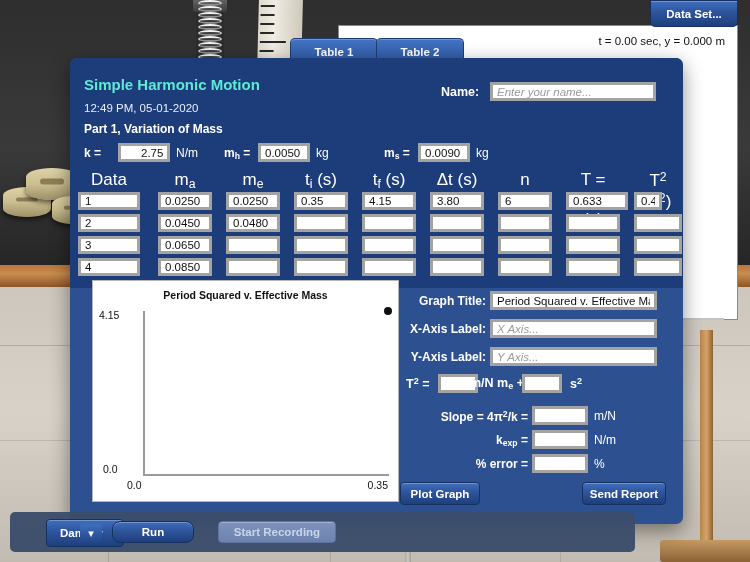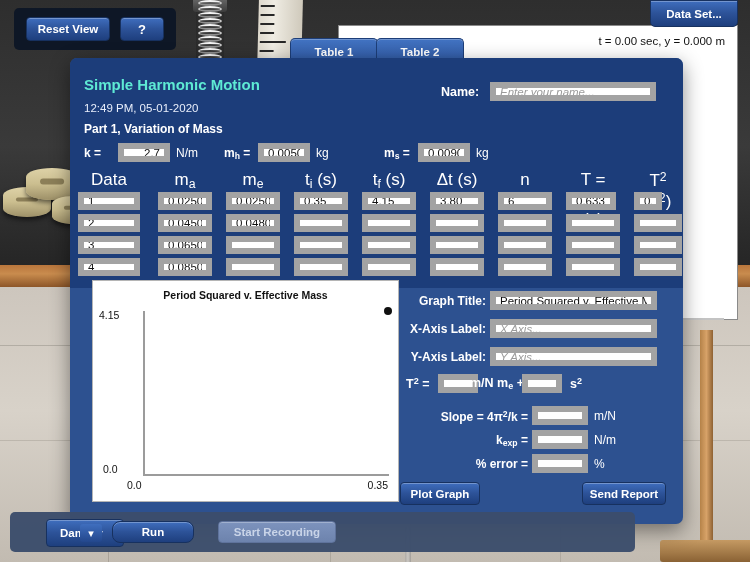--- a/index.html
+++ b/index.html
@@ -94,21 +94,21 @@
     background:#1c3d7a; border-radius:7px 7px 0 0; }
   .dlg-body { position:absolute; inset:0; }
 
   .title { position:absolute; left:14px; top:18px; font-size:15px; font-weight:bold; color:#5eead4; }
   .date  { position:absolute; left:14px; top:44px; font-size:11.5px; color:#e8eefb; }
   .part  { position:absolute; left:14px; top:64px; font-size:12px; font-weight:bold; color:#fff; }
 
   .name-label { position:absolute; left:371px; top:27px; font-size:12.5px; font-weight:bold; color:#fff; }
   .name-input { position:absolute; left:420px; top:24px; width:166px; height:19px; }
 
-  .inp { background:#fff; border:6px solid #a3a3a3; font-size:11.5px; color:#111;
+  .inp { background:#fff; border:3px solid #a3a3a3; font-size:11.5px; color:#111;
     font-family:"Liberation Sans", sans-serif; padding:0 4px; outline:none; }
   .inp::placeholder { color:#9b9b9b; font-style:italic; }
 
   
   .const-row { position:absolute; left:14px; top:85px; width:560px; height:22px; }
   .const-row .lab { position:absolute; font-size:12px; color:#fff; font-weight:bold; }
   .const-row .unit{ position:absolute; font-size:12px; color:#fff; }
   .const-row .inp { position:absolute; height:19px; top:0; }
 
   sub { font-size:.72em; vertical-align:-.22em; }
@@ -235,24 +235,20 @@
     <div class="rod-base"></div>
     <div class="rod2"></div>
   </div>
 
   <div class="white-win">
     <div class="status-text">t = 0.00 sec,  y = 0.000 m</div>
   </div>
   <div class="ghost-line"></div>
   <div class="ghost-axis">t (sec)</div>
 
-  <div class="toolbar">
-    <div class="btn btn-reset">Reset View</div>
-    <div class="btn btn-help">?</div>
-  </div>
   <div class="btn btn-dataset">Data Set...</div>
 
   <div class="tab tab-1">Table 1</div>
   <div class="tab tab-2">Table 2</div>
 
   <div class="dialog">
     <div class="dialog-top"></div>
     <div class="dlg-body">
       <div class="title">Simple Harmonic Motion</div>
       <div class="date">12:49 PM, 05-01-2020</div>
@@ -283,21 +279,21 @@
           <div class="hdr" style="left: 420px; top: 0px; width: 54px;">n</div>
           <div class="hdr" style="left: 488px; top: 0px; width: 54px;">T = Δt/n (s)</div>
           <div class="hdr" style="left: 556px; top: 0px; width: 48px;">T<sup>2</sup> (s<sup>2</sup>)</div>
           <input class="inp cell" type="text" value="1" style="left: 0px; width: 62px; top: 22px;">
           <input class="inp cell" type="text" value="0.0250" style="left: 80px; width: 54px; top: 22px;">
           <input class="inp cell" type="text" value="0.0250" style="left: 148px; width: 54px; top: 22px;">
           <input class="inp cell" type="text" value="0.35" style="left: 216px; width: 54px; top: 22px;">
           <input class="inp cell" type="text" value="4.15" style="left: 284px; width: 54px; top: 22px;">
           <input class="inp cell" type="text" value="3.80" style="left: 352px; width: 54px; top: 22px;">
           <input class="inp cell" type="text" value="6" style="left: 420px; width: 54px; top: 22px;">
-          <input class="inp cell" type="text" value="0.633" style="left: 488px; width: 50px; top: 22px;">
+          <input class="inp cell" type="text" value="0.633" style="left: 488px; width: 62px; top: 22px;">
           <input class="inp cell" type="text" value="0.401" style="left: 556px; width: 28px; top: 22px;">
           <input class="inp cell" type="text" value="2" style="left: 0px; width: 62px; top: 44px;">
           <input class="inp cell" type="text" value="0.0450" style="left: 80px; width: 54px; top: 44px;">
           <input class="inp cell" type="text" value="0.0480" style="left: 148px; width: 54px; top: 44px;">
           <input class="inp cell" type="text" style="left: 216px; width: 54px; top: 44px;">
           <input class="inp cell" type="text" style="left: 284px; width: 54px; top: 44px;">
           <input class="inp cell" type="text" style="left: 352px; width: 54px; top: 44px;">
           <input class="inp cell" type="text" style="left: 420px; width: 54px; top: 44px;">
           <input class="inp cell" type="text" style="left: 488px; width: 54px; top: 44px;">
           <input class="inp cell" type="text" style="left: 556px; width: 48px; top: 44px;">

